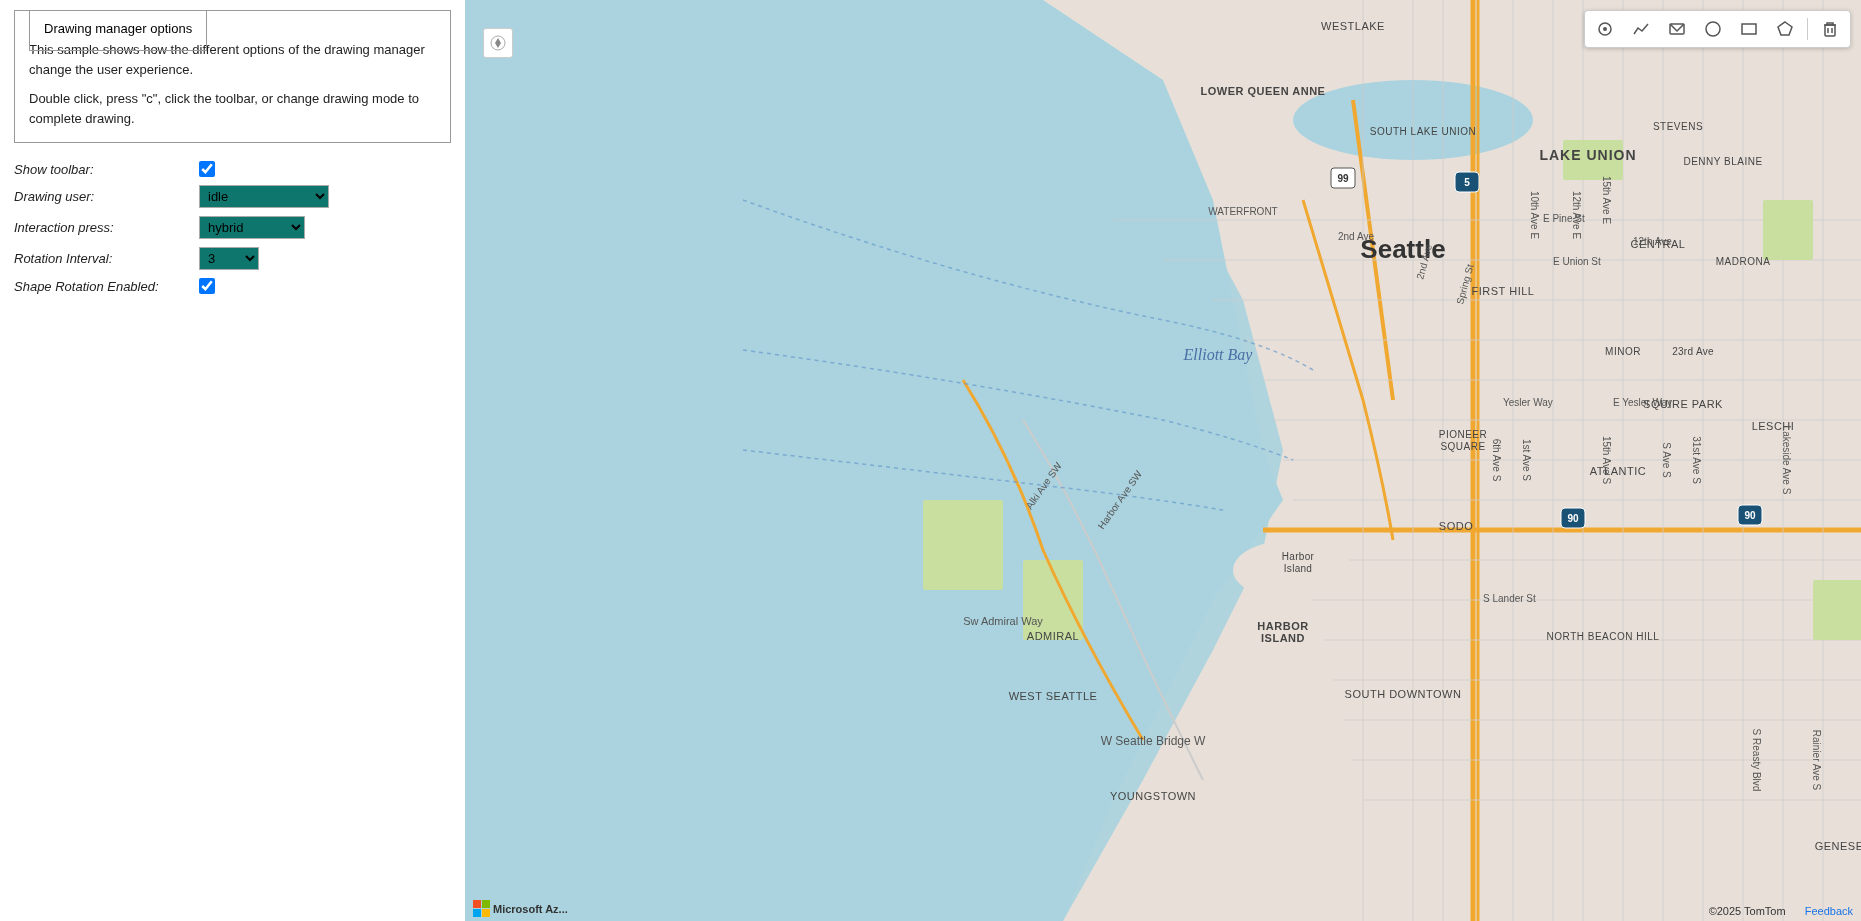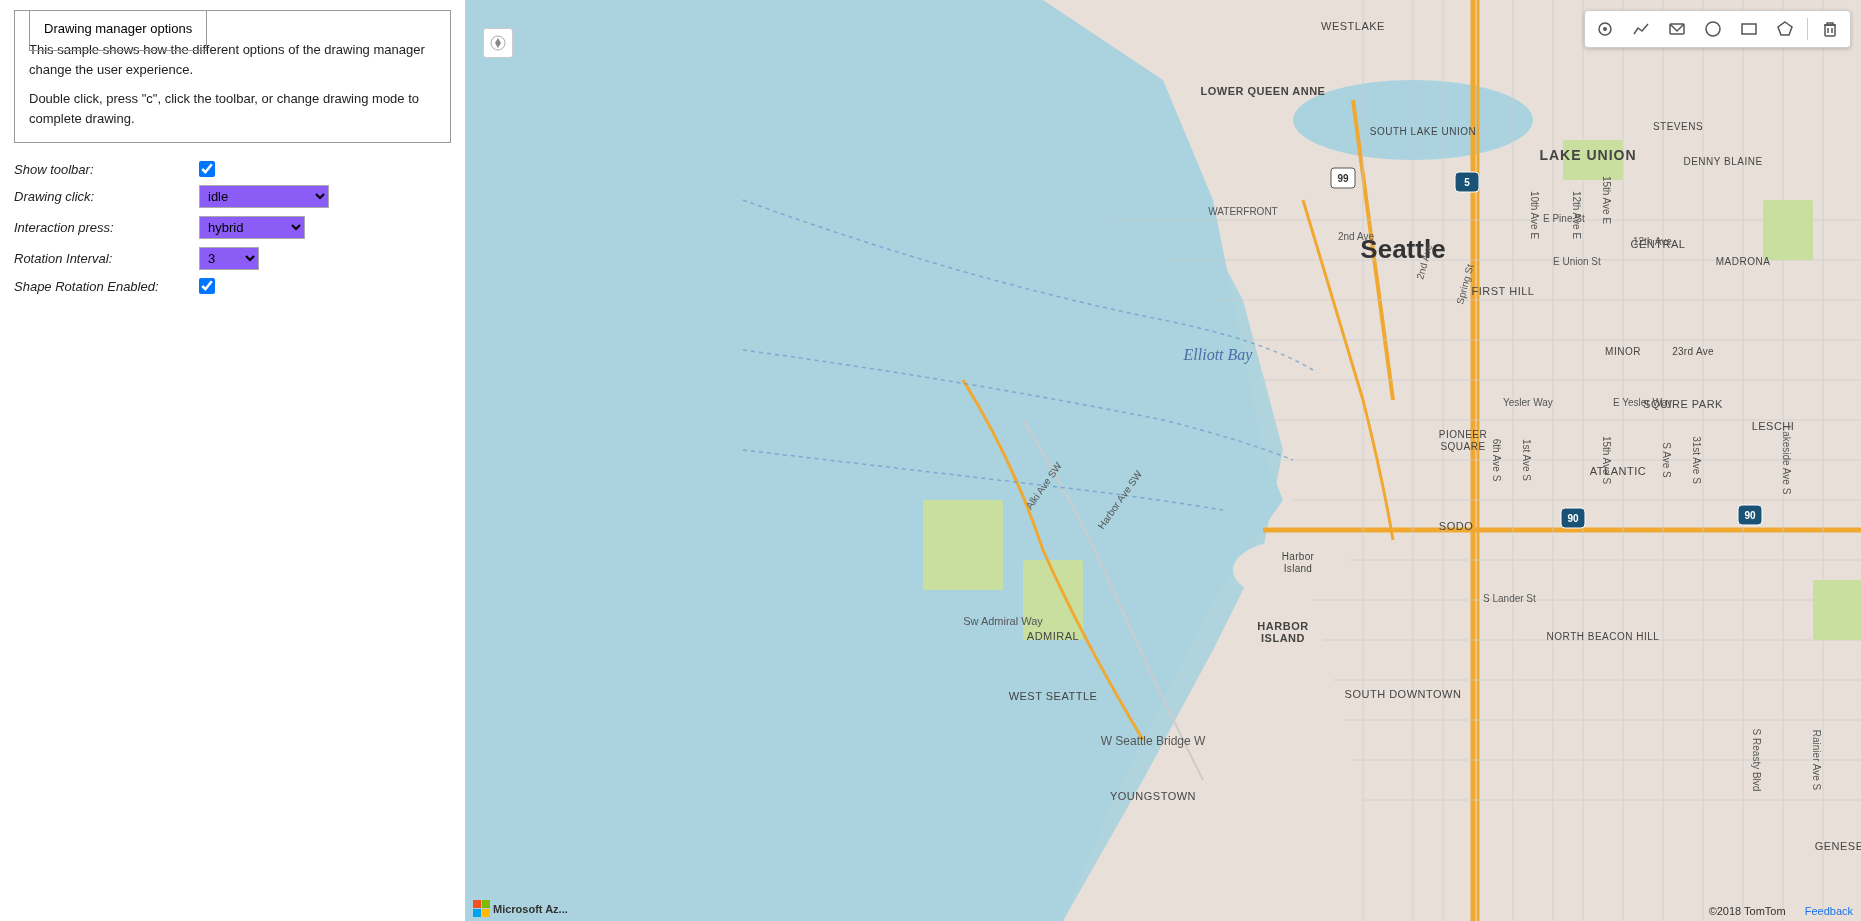--- a/index.html
+++ b/index.html
@@ -45,21 +45,21 @@
     }
     .control-row input[type="checkbox"] {
       width: 16px;
       height: 16px;
       cursor: pointer;
     }
     .control-row select {
       font-size: 13px;
       padding: 2px 4px;
       border: 1px solid #aaa;
-      background: #8b5cf6;
+      background: #0f766e;
       cursor: pointer;
     }
     select.drawing-mode { width: 130px; }
     select.interaction-type { width: 106px; }
     select.freehand-interval { width: 60px; }
 
     
     #map-area {
       flex: 1;
       position: relative;
@@ -172,21 +172,21 @@
     <p>This sample shows how the different options of the drawing manager change the user experience.</p>
     <p>Double click, press "c", click the toolbar, or change drawing mode to complete drawing.</p>
   </div>
 
   <div class="control-row">
     <label>Show toolbar:</label>
     <input type="checkbox" checked="" style="">
   </div>
 
   <div class="control-row">
-    <label>Drawing click:</label>
+    <label>Drawing user:</label>
     <select class="drawing-mode">
       <option value="idle" selected="">idle</option>
       <option value="draw-line">draw-line</option>
       <option value="draw-polygon">draw-polygon</option>
       <option value="draw-circle">draw-circle</option>
       <option value="draw-rectangle">draw-rectangle</option>
       <option value="draw-point">draw-point</option>
       <option value="erase-geometry">erase-geometry</option>
     </select>
   </div>
@@ -407,21 +407,21 @@
   </div>
 
   <div id="map-zoom">
     <svg width="16" height="16" viewBox="0 0 16 16" fill="none">
       <circle cx="8" cy="8" r="7" stroke="#aaa" stroke-width="1"></circle>
       <polygon points="8,3 11,8 8,13 5,8" fill="#888"></polygon>
     </svg>
   </div>
 
   <div id="map-attribution">
-    <span>©2018 TomTom</span>
+    <span>©2025 TomTom</span>
     <a href="#">Feedback</a>
   </div>
 
   <div id="microsoft-logo">
     <div class="ms-squares">
       <div class="ms-sq-1"></div>
       <div class="ms-sq-2"></div>
       <div class="ms-sq-3"></div>
       <div class="ms-sq-4"></div>
     </div>

